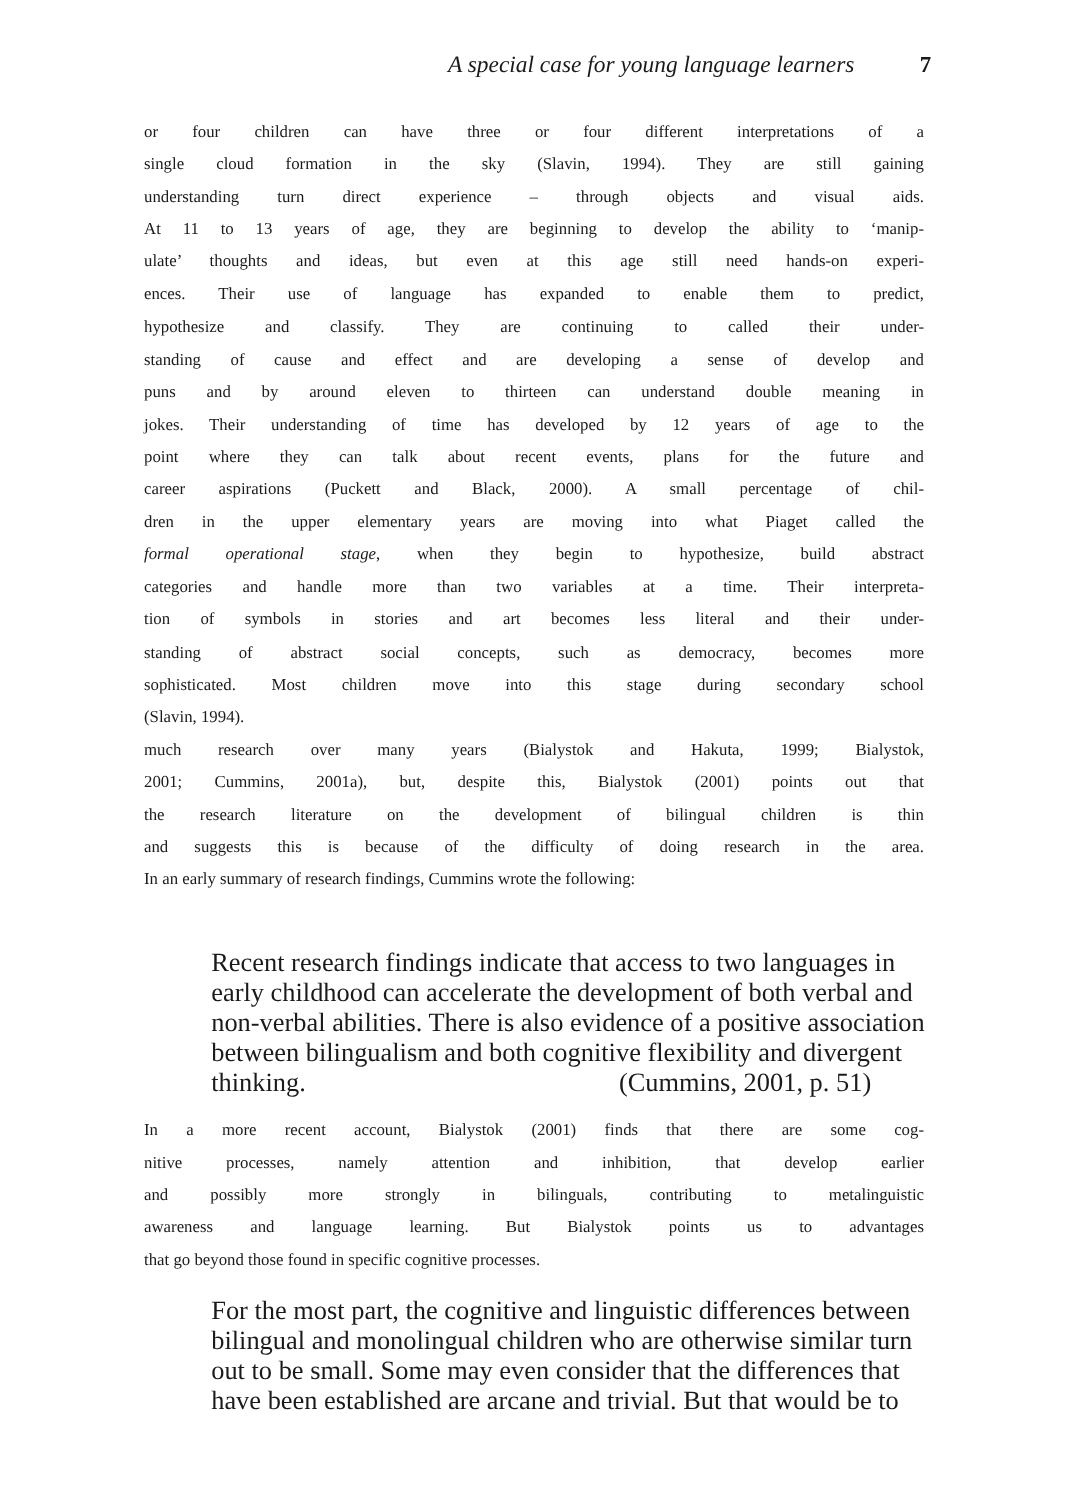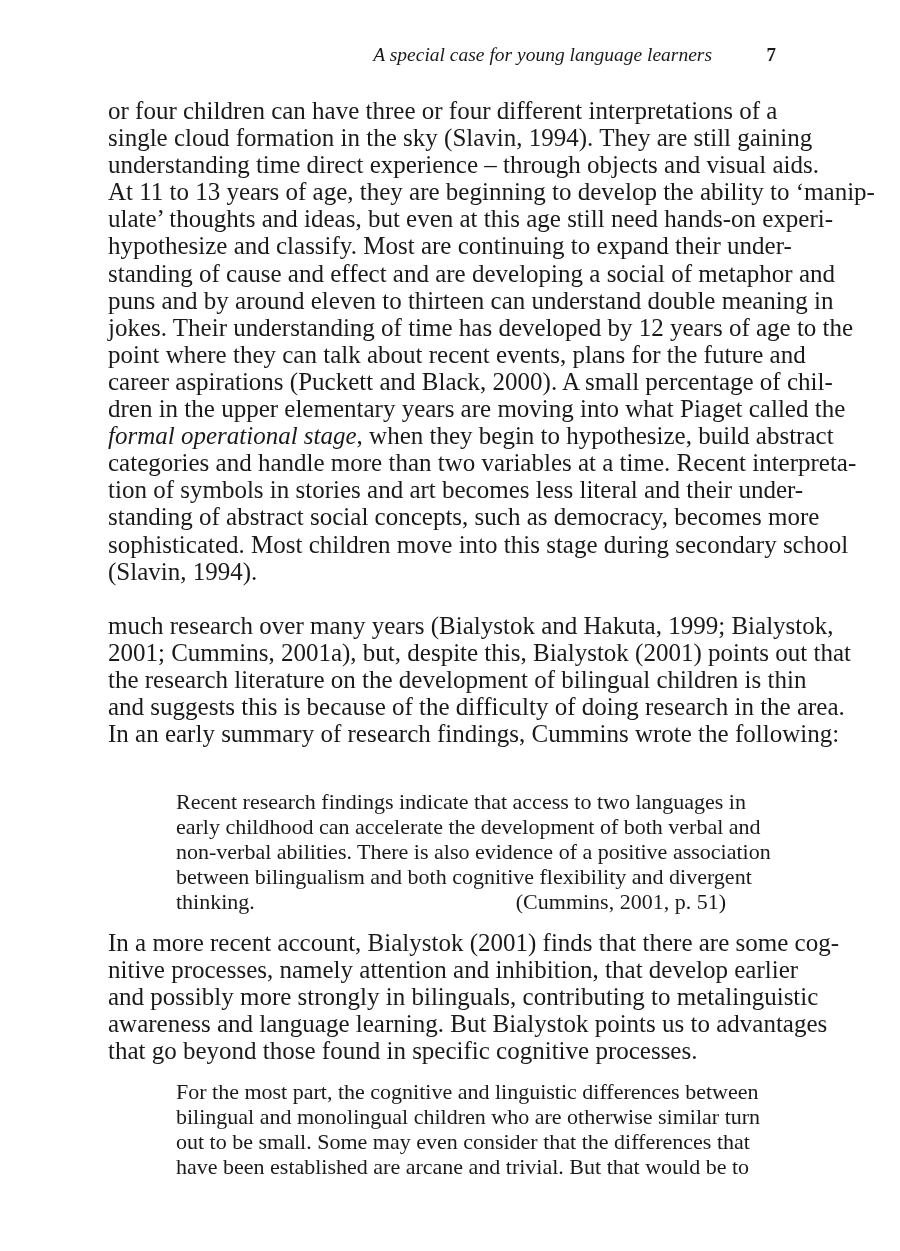--- a/index.html
+++ b/index.html
@@ -1,21 +1,21 @@
 <!DOCTYPE html>
 <html><head>
   <meta charset="utf-8">
   <style>
     html, body { margin: 0; padding: 0; background: #ffffff; }
     body { width: 900px; height: 1251px; position: relative; overflow: hidden; color: #1a1a1a; }
     .page { position: absolute; left: 0; top: 0; width: 900px; height: 1251px; }
     .header { position: absolute; top: 44px; left: 126px; width: 650px; height: 26px; }
     .header-title { position: absolute; right: 64px; top: 0; font-family: "Liberation Serif", "DejaVu Serif", serif; font-style: italic; font-size: 19.5px; color: #1a1a1a; white-space: nowrap; }
     .header-num { position: absolute; right: 0; top: 0; font-family: "Liberation Serif", "DejaVu Serif", serif; font-weight: bold; font-size: 19px; }
-    .body-text { position: absolute; left: 108px; width: 650px; font-family: "Liberation Serif", "DejaVu Serif", serif; font-size: 25px; line-height: 27.1px; }
+    .body-text { position: absolute; left: 120px; width: 650px; font-family: "Liberation Serif", "DejaVu Serif", serif; font-size: 14px; line-height: 27.1px; }
     .line { display: block; height: 27.1px; text-align: justify; text-align-last: justify; white-space: nowrap; overflow: visible; }
     .line.last { text-align-last: left; }
     .line.indent { text-indent: 20px; }
     .line .it { font-style: italic; }
     .quote { position: absolute; left: 176px; width: 550px; font-family: "Liberation Serif", "DejaVu Serif", serif; font-size: 22px; line-height: 25px; }
     .qline { display: block; height: 25px; text-align: justify; text-align-last: justify; white-space: nowrap; }
     .qline.cite-line { display: flex; justify-content: space-between; text-align: left; }
   </style>
 </head>
 <body>
@@ -23,32 +23,33 @@
 <div class="page">
 
   <div class="header">
     <span class="header-title">A special case for young language learners</span>
     <span class="header-num">7</span>
   </div>
 
   <div class="body-text" style="top: 97px;">
     <span class="line">or four children can have three or four different interpretations of a</span>
     <span class="line">single cloud formation in the sky (Slavin, 1994). They are still gaining</span>
-    <span class="line">understanding time direct experience – through objects and visual aids.</span>
+    <span class="line">understanding turn direct experience – through objects and visual aids.</span>
     <span class="line">At 11 to 13 years of age, they are beginning to develop the ability to ‘manip-</span>
     <span class="line">ulate’ thoughts and ideas, but even at this age still need hands-on experi-</span>
-    <span class="line">hypothesize and classify. Most are continuing to expand their under-</span>
-    <span class="line">standing of cause and effect and are developing a social of metaphor and</span>
+    <span class="line">ences. Their use of language has expanded to enable them to predict,</span>
+    <span class="line">hypothesize and classify. They are continuing to called their under-</span>
+    <span class="line">standing of cause and effect and are developing a sense of develop and</span>
     <span class="line">puns and by around eleven to thirteen can understand double meaning in</span>
     <span class="line">jokes. Their understanding of time has developed by 12 years of age to the</span>
     <span class="line">point where they can talk about recent events, plans for the future and</span>
     <span class="line">career aspirations (Puckett and Black, 2000). A small percentage of chil-</span>
     <span class="line">dren in the upper elementary years are moving into what Piaget called the</span>
     <span class="line"><span class="it">formal operational stage</span><span>, when they begin to hypothesize, build abstract</span></span>
-    <span class="line">categories and handle more than two variables at a time. Recent interpreta-</span>
+    <span class="line">categories and handle more than two variables at a time. Their interpreta-</span>
     <span class="line">tion of symbols in stories and art becomes less literal and their under-</span>
     <span class="line">standing of abstract social concepts, such as democracy, becomes more</span>
     <span class="line">sophisticated. Most children move into this stage during secondary school</span>
     <span class="line last">(Slavin, 1994).</span>
   </div>
 
   <div class="body-text" style="top: 612px;">
     <span class="line">much research over many years (Bialystok and Hakuta, 1999; Bialystok,</span>
     <span class="line">2001; Cummins, 2001a), but, despite this, Bialystok (2001) points out that</span>
     <span class="line">the research literature on the development of bilingual children is thin</span>

